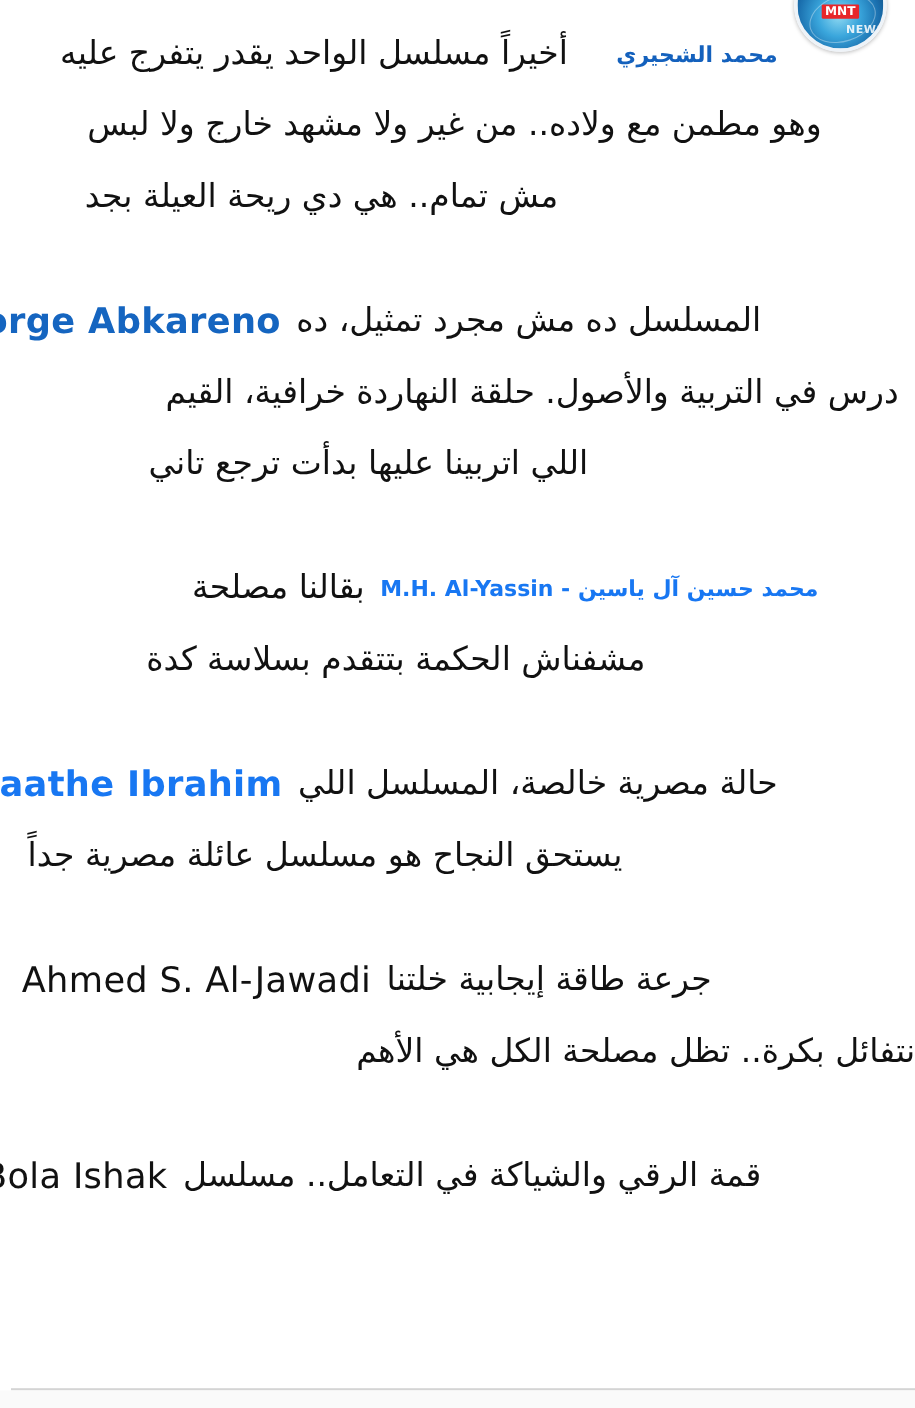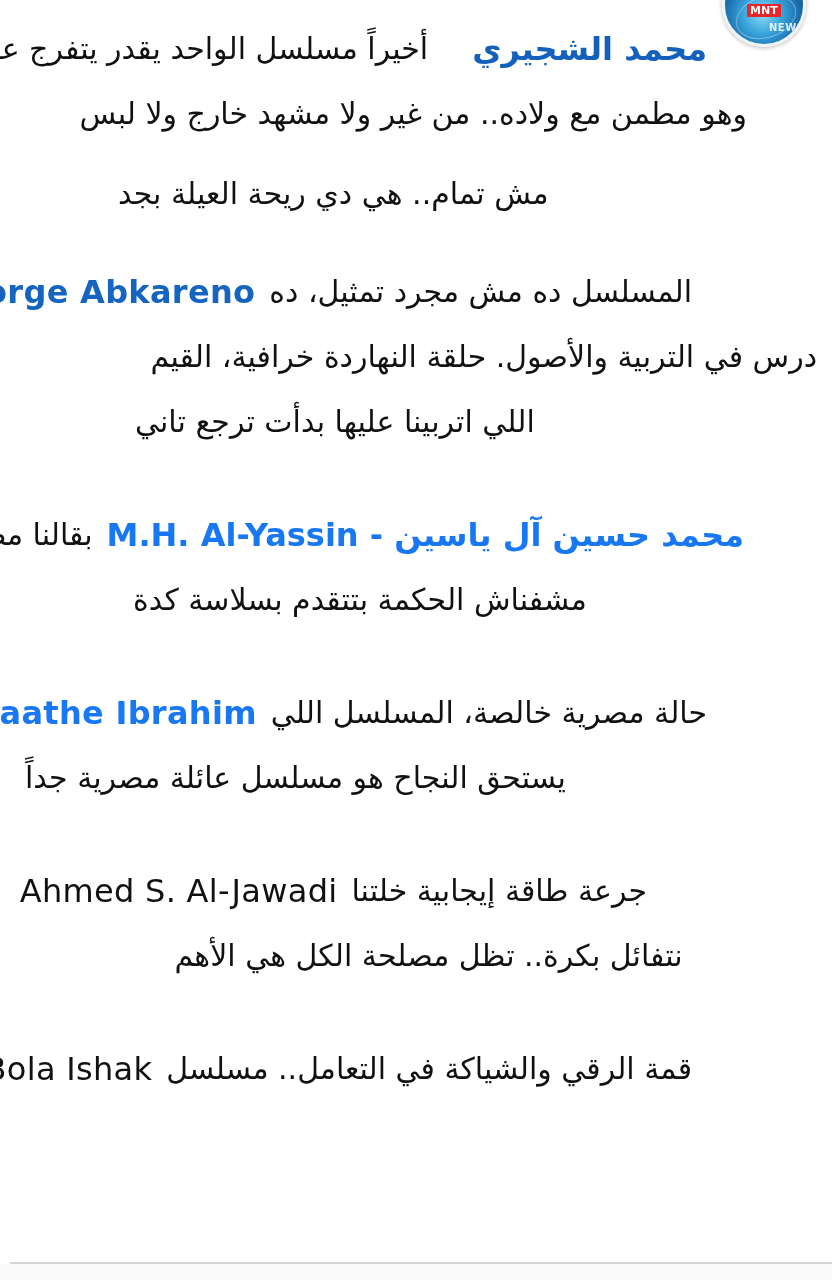--- a/index.html
+++ b/index.html
@@ -4,21 +4,21 @@
 <style>
   html,body{margin:0;padding:0}
   .page{
     position:relative;width:832px;height:1280px;overflow:hidden;background:#ffffff;
     font-family:"DejaVu Sans",sans-serif;color:#111111;
   }
   .feed{position:absolute;left:0;top:0;right:0;padding-top:16px}
   .comment{margin-bottom:48px}
   .line{display:flex;align-items:center;height:65px;column-gap:14px;white-space:nowrap}
   .seg-text{font-size:30px;color:#111111}
-  .seg-name{font-size:32px;cursor:pointer}
+  .seg-name{font-size:20px;cursor:pointer}
   .seg-name[dir="ltr"]{font-size:32px;letter-spacing:.3px}
   
   .avatar{
     position:absolute;top:-37px;left:722px;width:78px;height:78px;border-radius:50%;
     background:radial-gradient(circle at 48% 62%, #8fd9f2 0%, #3aa6dc 30%, #1a6fae 58%, #0c2c4e 100%);
     border:3px solid #eef3f8;box-shadow:0 1px 4px rgba(0,0,0,.28);
     overflow:hidden;
   }
   .avatar::after{
     content:"";position:absolute;left:10px;top:30px;width:60px;height:40px;border-radius:50%;
@@ -47,21 +47,21 @@
 
   <div class="feed">
       <div class="comment">
         <div class="line" style="justify-content: flex-end; padding-left: 0px; padding-right: 125px; gap: 44px;">
           <span class="seg seg-text" dir="rtl">أخيراً مسلسل الواحد يقدر يتفرج عليه</span>
           <span class="seg seg-name" dir="rtl" style="color: rgb(20, 97, 189); font-weight: bold;">محمد الشجيري</span>
         </div>
         <div class="line" style="justify-content: flex-end; padding-left: 0px; padding-right: 85px;">
           <span class="seg seg-text" dir="rtl">وهو مطمن مع ولاده.. من غير ولا مشهد خارج ولا لبس</span>
         </div>
-        <div class="line" style="justify-content: flex-start; padding-left: 118px; padding-right: 0px; align-items: flex-end;">
+        <div class="line" style="justify-content: flex-start; padding-left: 77px; padding-right: 0px;">
           <span class="seg seg-text" dir="rtl">مش تمام.. هي دي ريحة العيلة بجد</span>
         </div>
       </div>
       <div class="comment">
         <div class="line" style="justify-content: flex-end; padding-left: 0px; padding-right: 140px;">
           <span class="seg seg-name" dir="ltr" style="color: rgb(21, 101, 192); font-weight: bold;">George Abkareno</span>
           <span class="seg seg-text" dir="rtl">المسلسل ده مش مجرد تمثيل، ده</span>
         </div>
         <div class="line" style="justify-content: flex-end; padding-left: 0px; padding-right: 15px;">
           <span class="seg seg-text" dir="rtl">درس في التربية والأصول. حلقة النهاردة خرافية، القيم</span>
@@ -86,21 +86,21 @@
         </div>
         <div class="line" style="justify-content: flex-start; padding-left: 25px; padding-right: 0px;">
           <span class="seg seg-text" dir="rtl">يستحق النجاح هو مسلسل عائلة مصرية جداً</span>
         </div>
       </div>
       <div class="comment">
         <div class="line" style="justify-content: flex-end; padding-left: 0px; padding-right: 185px;">
           <span class="seg seg-name" dir="ltr" style="color: rgb(17, 17, 17); font-weight: normal;">Ahmed S. Al-Jawadi</span>
           <span class="seg seg-text" dir="rtl">جرعة طاقة إيجابية خلتنا</span>
         </div>
-        <div class="line" style="justify-content: center; padding-left: 25px; padding-right: 0px;">
+        <div class="line" style="justify-content: flex-end; padding-left: 25px; padding-right: 0px;">
           <span class="seg seg-text" dir="rtl">نتفائل بكرة.. تظل مصلحة الكل هي الأهم</span>
         </div>
       </div>
       <div class="comment">
         <div class="line" style="justify-content: flex-end; padding-left: 0px; padding-right: 140px;">
           <span class="seg seg-name" dir="ltr" style="color: rgb(17, 17, 17); font-weight: normal;">Bola Ishak</span>
           <span class="seg seg-text" dir="rtl">قمة الرقي والشياكة في التعامل.. مسلسل</span>
         </div>
       </div>
     </div>

